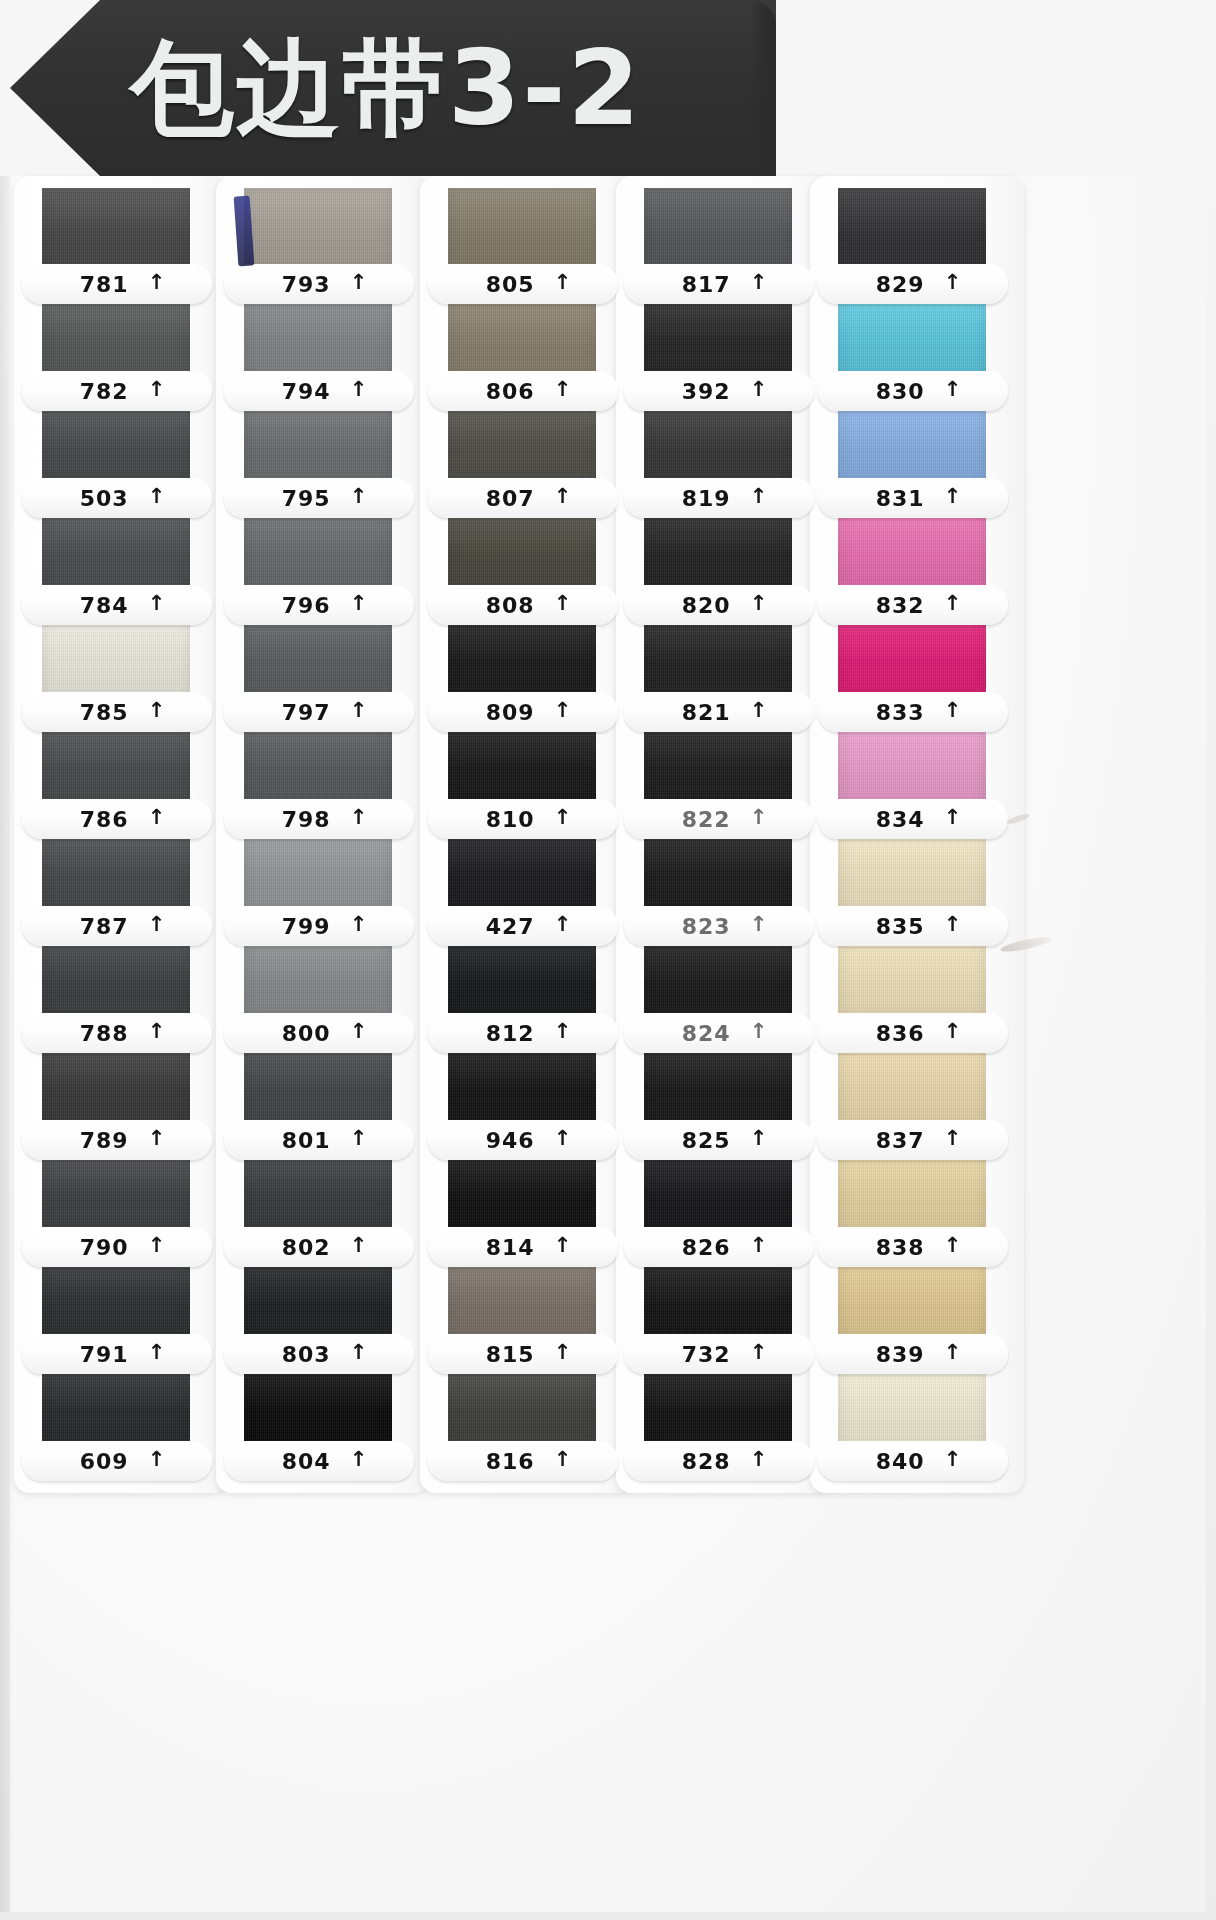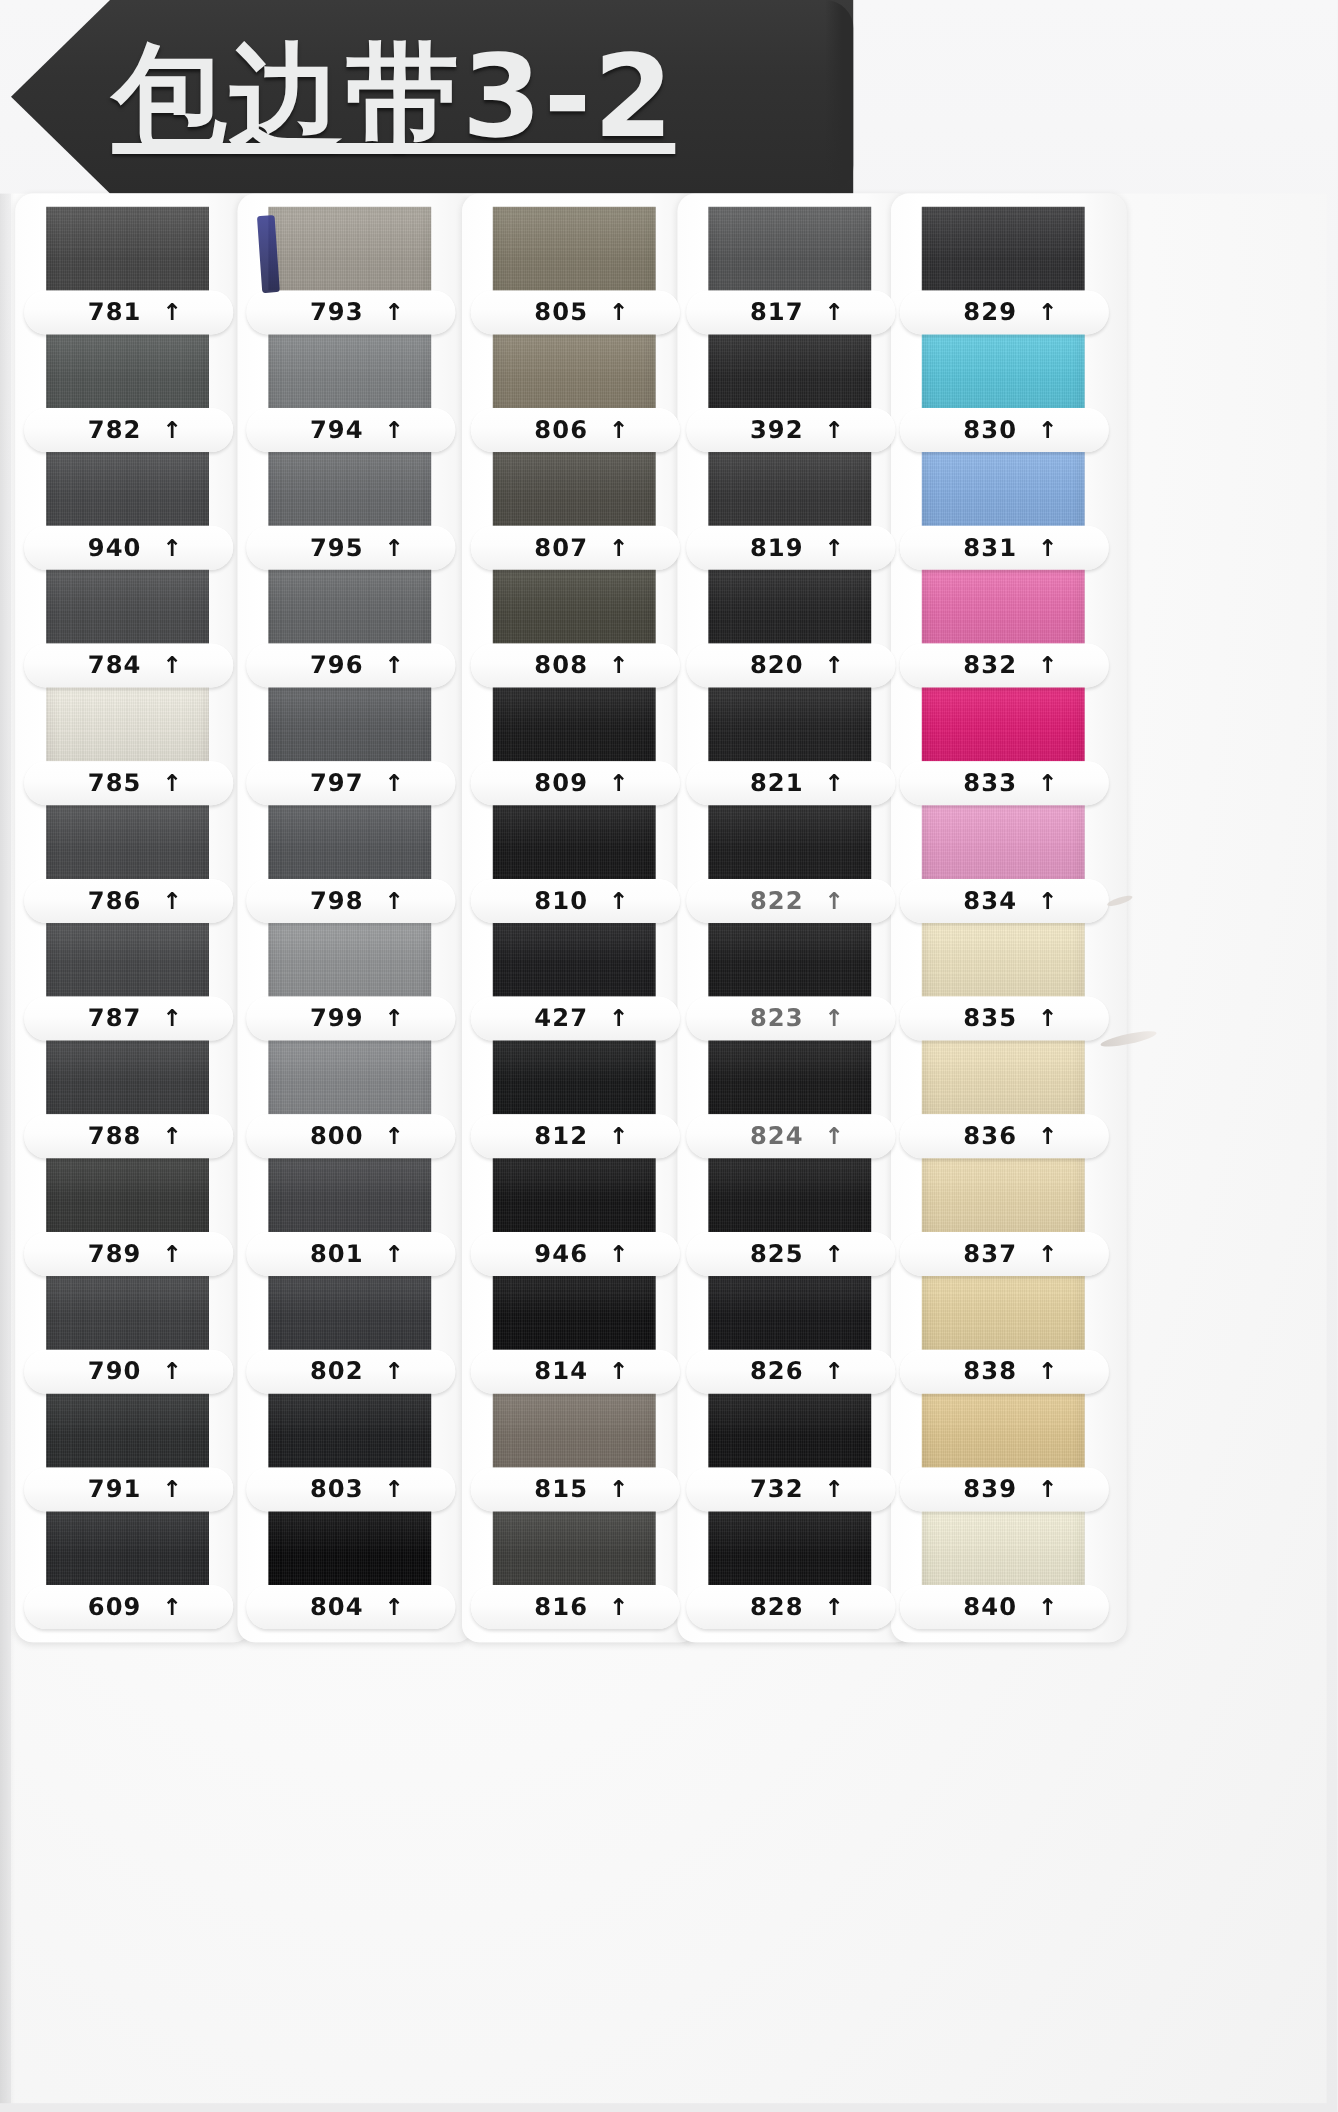--- a/index.html
+++ b/index.html
@@ -31,30 +31,29 @@
     position:absolute;
     left:10px; top:0px;
     width:766px; height:176px;
     z-index:40;
     -webkit-clip-path: polygon(90px 0, 766px 0, 766px 176px, 90px 176px, 0 88px);
     clip-path: polygon(90px 0, 766px 0, 766px 176px, 90px 176px, 0 88px);
     background:linear-gradient(180deg,#3a3a3a 0%,#323232 40%,#2c2c2c 100%);
     display:flex; align-items:center;
   }
   #banner-inner {
-    margin-left:92px;
+    margin-left:120px;
     color:#eceded;
     font-size:104px;
     line-height:1;
     font-weight:700;
     letter-spacing:2px;
     text-shadow:0 2px 3px rgba(0,0,0,.55);
     white-space:nowrap;
     font-family:"DejaVu Sans", sans-serif;
-    text-decoration:underline;
   }
   
   #banner::after{
     content:"";
     position:absolute; right:0; top:0; bottom:0; width:26px;
     background:linear-gradient(90deg,rgba(44,44,44,0) 0%,#2c2c2c 60%);
     border-top-right-radius:26px; border-bottom-right-radius:26px;
   }
 
   
@@ -127,21 +126,20 @@
     justify-content:center;
     z-index:5;
   }
   .band-text {
     font-size:22px;
     font-weight:700;
     color:#141414;
     letter-spacing:1px;
     white-space:nowrap;
     display:flex;
-    align-items:center;
     gap:19px;
     transform:translateX(6px);
     font-family:"DejaVu Sans", sans-serif;
   }
   .band-text .arrow { font-size:21px; font-weight:700; line-height:1; }
   .band.faint .band-text { color:#6e6e6e; }
 
   
   .swatch + .band { margin-top:-9px; }
   .band + .swatch { margin-top:-9px; }
@@ -194,21 +192,21 @@
         <div class="swatch" style="background: rgb(87, 91, 90);"></div>
         <div class="band">
           <div class="band-text">
             <span>782</span>
             <span class="arrow">↑</span>
           </div>
         </div>
         <div class="swatch" style="background: rgb(75, 76, 78);"></div>
         <div class="band">
           <div class="band-text">
-            <span>940</span>
+            <span>503</span>
             <span class="arrow">↑</span>
           </div>
         </div>
         <div class="swatch" style="background: rgb(78, 79, 81);"></div>
         <div class="band">
           <div class="band-text">
             <span>784</span>
             <span class="arrow">↑</span>
           </div>
         </div>

